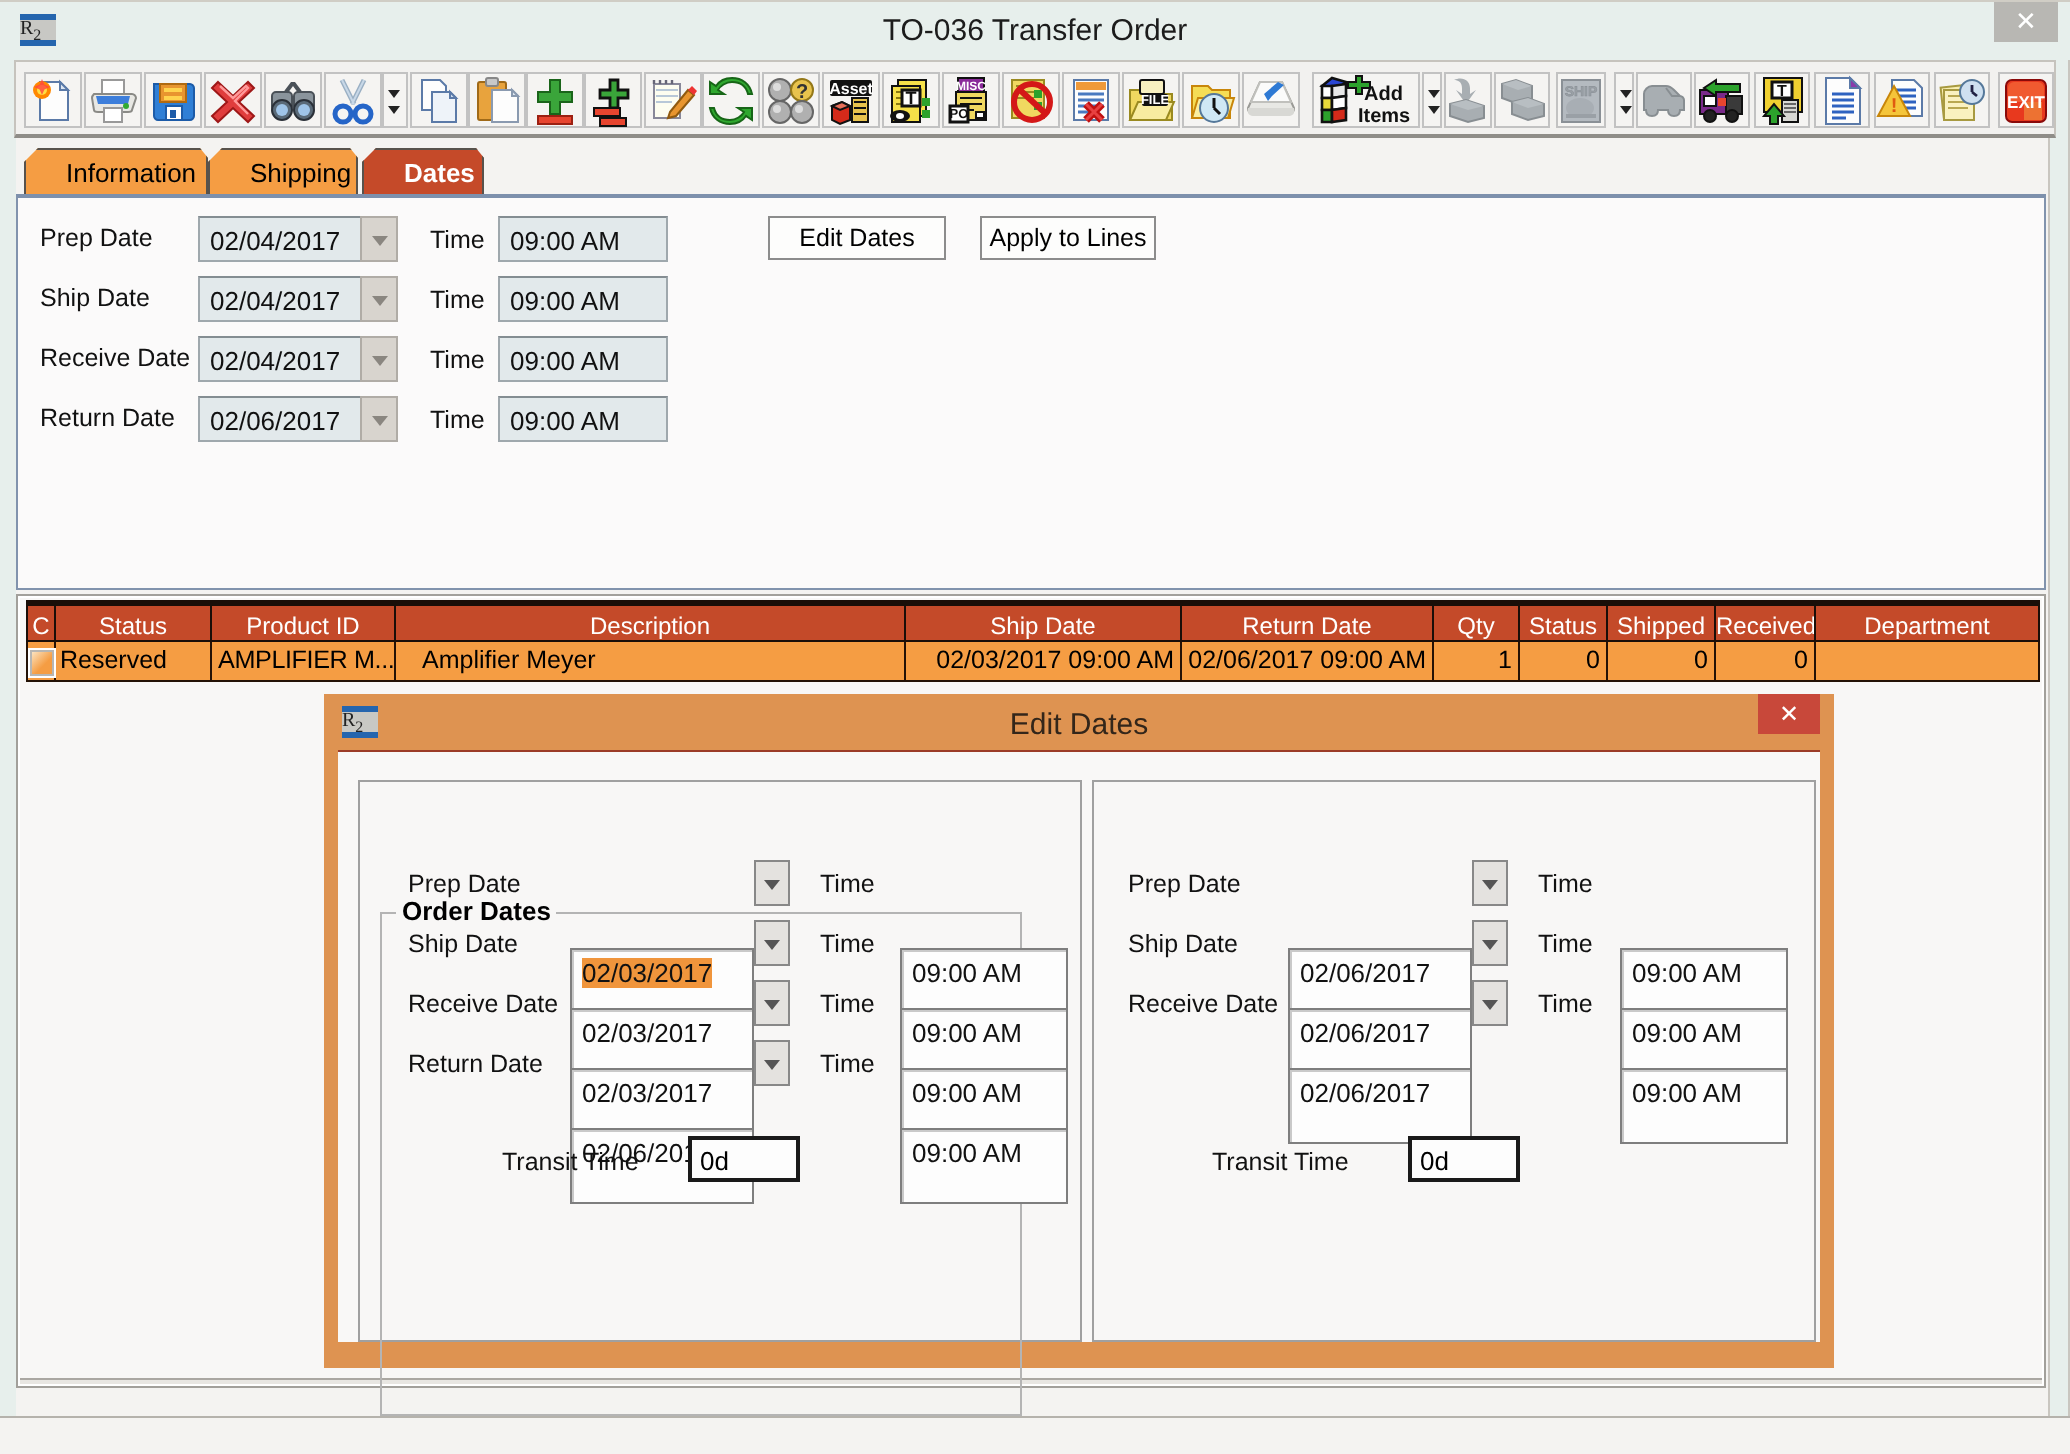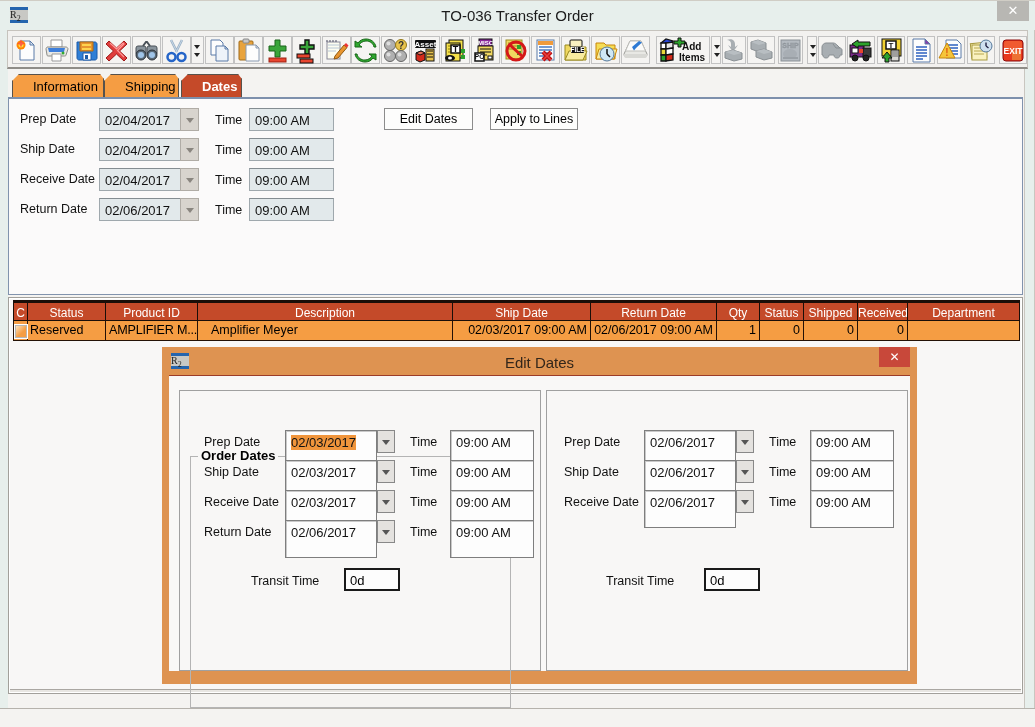--- a/index.html
+++ b/index.html
@@ -36,21 +36,21 @@
 .gcell { position:absolute; top:19px; height:20px; background:#f59d43; border:1px solid #241206; border-top:none; color:#000; font-size:12.5px; padding:2px 3px 0 3px; overflow:hidden; white-space:nowrap; }
 .gr { text-align:right; }
 
 #dialog { left:162px; top:347px; width:755px; height:337px; background:#de9351; }
 #dlgtitle { left:0; top:0; width:755px; height:28px; text-align:center; font-size:15px; color:#33261a; padding-top:7px; }
 #dlgclose { left:717px; top:0px; width:31px; height:20px; background:#c8483a; color:#fff; font-size:12px; text-align:center; line-height:20px; }
 #dlginner { left:7px; top:28px; width:741px; height:296px; background:#f9f8f7; border-top:1px solid #9c3c28; }
 .dpanel { position:absolute; top:14px; height:281px; background:#f8f7f6; border:1px solid #a0a0a0; }
 .fset { position:absolute; border:1px solid #b4b4b4; }
 .fleg { position:absolute; top:-9px; left:7px; background:#f8f7f6; font-weight:bold; font-size:13px; color:#000; padding:0 3px; white-space:nowrap; }
-.wfield { position:absolute; height:38px; background:#fdfdfd; border:1px solid #7e7e7e; box-shadow:inset 1px 1px 0 #c9c9c9; font-size:13px; color:#111; padding:4px 0 0 5px; }
+.wfield { position:absolute; height:38px; background:#fdfdfd; border:1px solid #7e7e7e; box-shadow:inset 1px 1px 0 #c9c9c9; font-size:13px; color:#111; padding:4px 0 0 5px;margin-top:44px; }
 .wbtn { position:absolute; width:18px; height:23px; background:#e4e2df; border:1px solid #888; }
 .wbtn:before { content:""; position:absolute; left:4px; top:9px; border:4px solid transparent; border-top:5px solid #555; }
 .tbox { position:absolute; width:56px; height:23px; background:#fdfdfd; border:2px solid #1a1a1a; font-size:13px; padding:3px 0 0 4px; }
 .hl { background:#f0953c; }
 
 .r2 { position:absolute; width:18px; height:16px; background:#c8c8c4; border-top:3px solid #2565ae; border-bottom:3px solid #2565ae; color:#222; font-size:10px; line-height:10px; font-family:"Liberation Serif",serif; }
 </style>
 </head>
 <body>
 <div class="abs" id="titlebar"></div>

